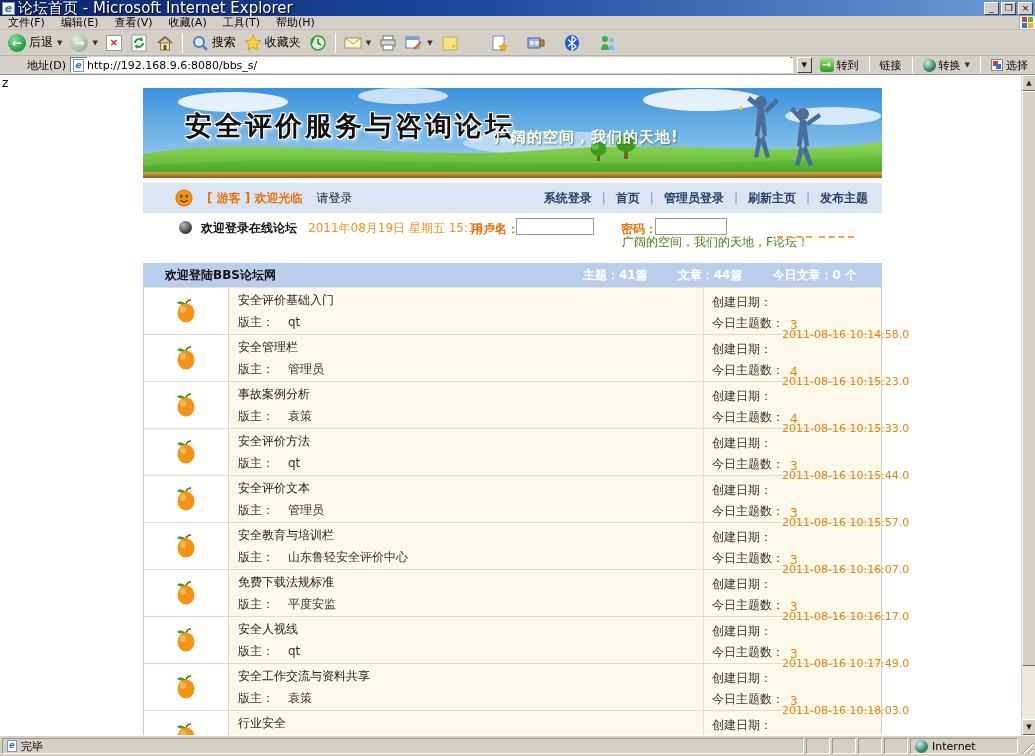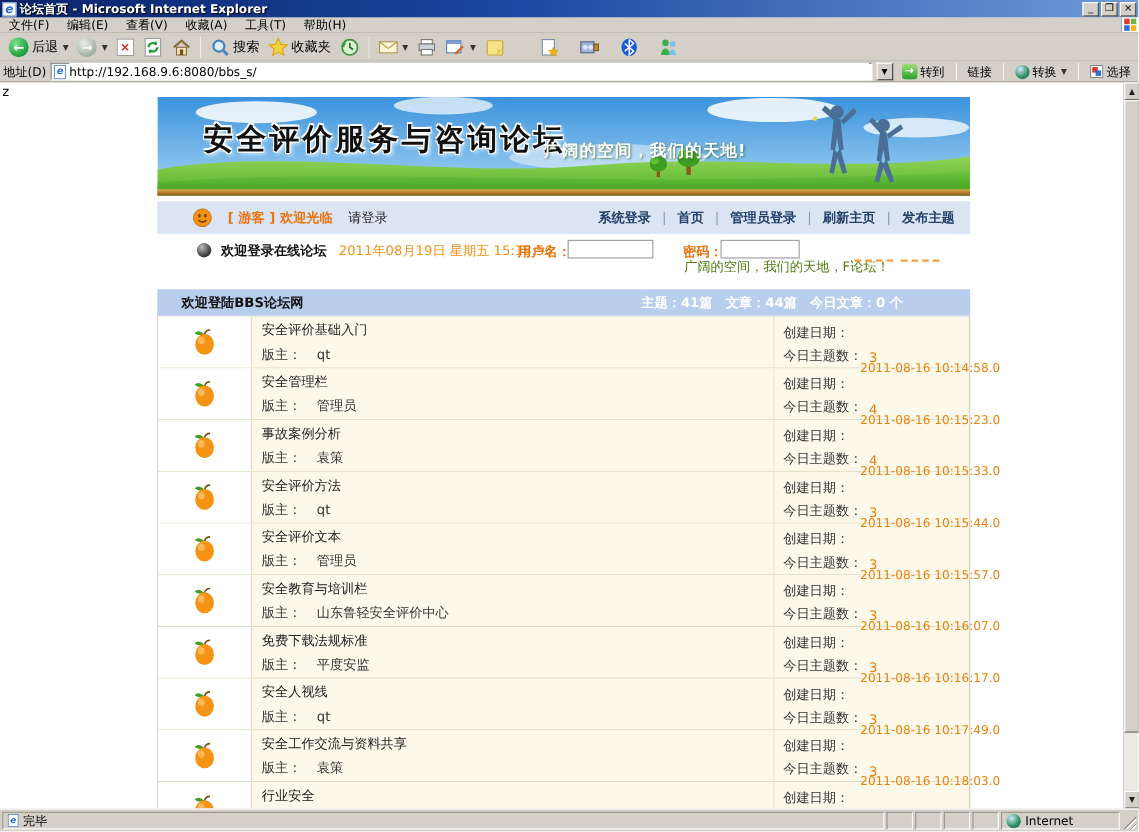--- a/index.html
+++ b/index.html
@@ -4,21 +4,21 @@
 <style>
   * { box-sizing: border-box; margin: 0; padding: 0; }
   html,body { width:1035px; height:756px; overflow:hidden; }
   body { font-family:"DejaVu Sans","Liberation Sans",sans-serif; font-size:12px; background:#fff; position:relative; }
 
   
   .titlebar { position:absolute; left:0; top:0; width:1035px; height:16px;
     background:linear-gradient(90deg,#0a246a 0%,#1b48a0 45%,#6f9bd8 100%);
     color:#fff; display:flex; align-items:center; padding:0 2px; }
   .titlebar .ie-ico { width:13px; height:13px; background:#fff; border:1px solid #7a96c8; display:flex; align-items:center; justify-content:center; font-size:11px; font-weight:bold; font-style:italic; color:#2a6fd6; margin-right:3px; }
-  .titlebar .ttl { font-size:11px; font-weight:bold; text-shadow:1px 1px 1px #000; white-space:nowrap; flex:1; }
+  .titlebar .ttl { font-size:15px; font-weight:normal; text-shadow:1px 1px 1px #000; white-space:nowrap; flex:1; }
   .winbtns { display:flex; gap:2px; }
   .winbtn { width:15px; height:13px; background:#d4d0c8; border:1px solid; border-color:#fff #404040 #404040 #fff; font-size:9px; line-height:11px; text-align:center; color:#000; }
 
   .menubar { position:absolute; left:0; top:16px; width:1035px; height:14px; background:#d4d0c8; display:flex; align-items:center; font-size:11px; border-bottom:1px solid #c0bcb4; }
   .menu-item { padding:0 8px; white-space:nowrap; }
   .menubar .spacer { flex:1; }
   .winflag { width:16px; height:13px; background:#fff; border-left:1px solid #aaa; display:grid; grid-template-columns:5px 5px; grid-template-rows:5px 5px; gap:1px; padding:1px 2px; }
   .winflag i { display:block; }
   .wf-r{background:#e23a2e}.wf-g{background:#6cb33f}.wf-b{background:#2f6fd6}.wf-y{background:#f2b30e}
 
@@ -29,21 +29,21 @@
   .circ.back { background:radial-gradient(circle at 35% 30%,#7de08f,#1d9e3c 70%); }
   .circ.fwd  { background:radial-gradient(circle at 35% 30%,#e8efe6,#9fb0a0 70%); color:#f4f8f2; }
   .dd { font-size:7px; color:#333; margin-left:1px; }
   .sq { width:16px; height:16px; background:#fff; border:1px solid #9a9a9a; display:flex; align-items:center; justify-content:center; font-weight:bold; }
   .sq.stop { color:#d22; font-size:11px; }
   .ico16 { width:18px; height:18px; display:inline-block; }
   .tlabel { color:#000; }
   .rt-icons { margin-left:24px; display:flex; gap:10px; align-items:center; }
 
   .addressbar { position:absolute; left:0; top:56px; width:1035px; height:19px; background:#d4d0c8; display:flex; align-items:center; padding:0 3px; gap:4px; border-bottom:1px solid #9a968e; font-size:11px; }
-  .addr-label { white-space:nowrap; }
+  .addr-label { white-space:nowrap;margin-left:24px; }
   .addr-box { flex:1; height:16px; background:#fff; border:1px solid; border-color:#7b7b7b #fff #fff #7b7b7b; display:flex; align-items:center; padding:0 2px; gap:3px; }
   .addr-box .pg-ico { width:11px; height:13px; background:#fff; border:1px solid #7a96c8; font-size:9px; font-weight:bold; font-style:italic; color:#2a6fd6; line-height:11px; text-align:center; }
   .addr-input { border:none; outline:none; flex:1; font-size:11px; font-family:inherit; height:16px; }
   .addr-drop { width:15px; height:16px; background:#d4d0c8; border:1px solid; border-color:#fff #404040 #404040 #fff; font-size:7px; text-align:center; line-height:14px; }
   .abtn { display:flex; align-items:center; gap:3px; padding:0 4px; white-space:nowrap; }
   .go-ico { width:14px; height:14px; background:linear-gradient(#9fe07c,#2e9e2e); border-radius:3px; color:#fff; font-size:10px; font-weight:bold; text-align:center; line-height:13px; }
   .asep { width:1px; height:16px; background:#9c988f; border-right:1px solid #fff; margin:0 2px; }
   .mini-globe { width:13px; height:13px; border-radius:50%; background:radial-gradient(circle at 35% 30%,#cfe8ff,#2e8b57 60%,#1c5c9e); display:inline-block; }
   .mini-sel { width:12px; height:12px; background:#fff; border:1px solid #888; position:relative; }
   .mini-sel::before { content:""; position:absolute; left:1px; top:1px; width:5px; height:5px; background:#d23a2e; }
@@ -88,21 +88,21 @@
   .p-label { position:absolute; left:478px; top:8px; color:#e87410; font-weight:bold; }
   .p-input { position:absolute; left:512px; top:5px; width:72px; height:17px; border:1px solid #9a9a9a; font-size:11px; padding:0 2px; }
   .slogan { position:absolute; left:479px; top:21px; color:#4d7c0f; white-space:nowrap; }
   .dash { position:absolute; top:22px; height:3px; border-bottom:2px dashed #f0a23c; }
   .dash.d1 { left:634px; width:35px; }
   .dash.d2 { left:676px; width:35px; }
 
   
   .blue-bar { position:relative; height:24px; background:#b9cdec; display:flex; align-items:center; }
   .board-title { font-weight:bold; color:#111; margin-left:22px; white-space:nowrap; }
-  .board-stats { position:absolute; left:440px; display:flex; gap:12px; color:#fff; font-weight:bold; white-space:nowrap; }
+  .board-stats { position:absolute; left:440px; display:flex; gap:30px; color:#fff; font-weight:bold; white-space:nowrap; }
 
   
   .forum-table { border:1px solid #cfcabc; border-top:1px solid #e6e0d0; }
   .forum-row { display:flex; height:47px; background:#fdf9ea; border-bottom:1px solid #e3dcc6; }
   .forum-row:last-child { border-bottom:none; }
   .cell-icon { width:85px; background:#fff; border-right:1px solid #ddd6c2; display:flex; align-items:center; justify-content:center; }
   .cell-main { flex:1; position:relative; border-right:1px solid #e8e2cf; }
   .fr-title { position:absolute; left:9px; top:4px; color:#222; white-space:nowrap; }
   .fr-modline { position:absolute; left:9px; top:26px; color:#333; white-space:nowrap; }
   .fr-mod { margin-left:14px; color:#333; }

